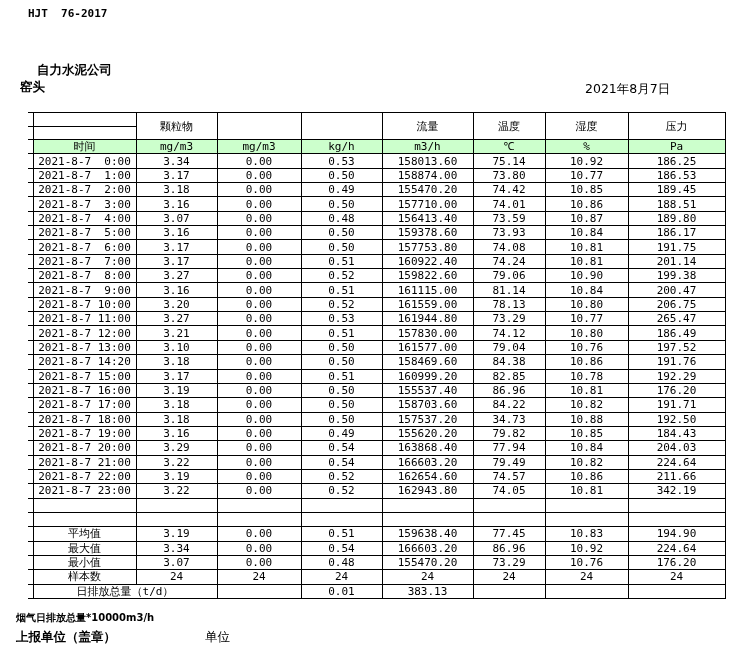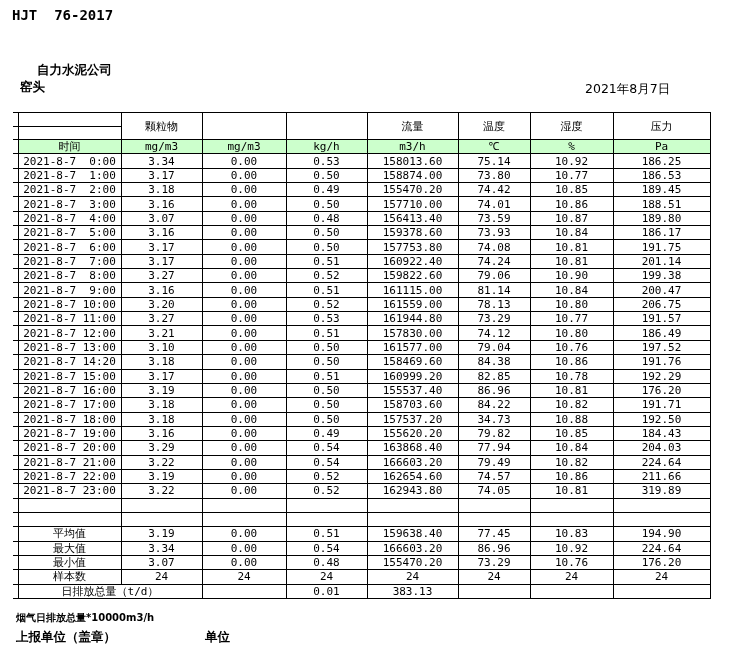--- a/index.html
+++ b/index.html
@@ -2,29 +2,29 @@
 <html><head>
 <meta charset="utf-8">
 <style>
   html,body{margin:0;padding:0;background:#fff;}
   #page{
     position:relative; width:733px; height:655px; background:#ffffff;
     font-family:"DejaVu Sans","Liberation Sans",sans-serif; color:#000;
     overflow:hidden;
   }
   .abs{position:absolute; white-space:nowrap;}
-  #std-no{left:12px; top:7px; font-family:"DejaVu Sans Mono","Liberation Mono",monospace;
-          font-weight:bold; font-size:14px; white-space:pre;}
+  #std-no{left:28px; top:7px; font-family:"DejaVu Sans Mono","Liberation Mono",monospace;
+          font-weight:bold; font-size:11px; white-space:pre;}
   #doc-title{left:148px; top:27px; font-weight:bold; font-size:15px; letter-spacing:1px;}
   #company{left:20px; top:62px; font-weight:bold; font-size:12.5px;margin-left:17px;}
   #location{left:20px; top:79px; font-weight:bold; font-size:12.5px;}
   #report-date{left:585px; top:81px; font-size:12.5px;}
 
   #report-table{
-    position:absolute; left:13px; top:112px;
+    position:absolute; left:28px; top:112px;
     border-collapse:collapse; table-layout:fixed;
   }
   #report-table td{
     border:1px solid #000; text-align:center; vertical-align:middle;
     padding:0; overflow:hidden; height:13.35px; line-height:1;
     font-size:11px; font-family:"DejaVu Sans Mono","Liberation Mono",monospace;
   }
   #report-table td.tick{border:none; border-bottom:1px solid #000;}
   #report-table tr.hrow1 td.tick{border-top:1px solid #000;}
   #report-table tr.hrow1 td, #report-table tr.hrow2 td{height:12.5px;}
@@ -32,21 +32,21 @@
   tr.unit td{height:14px; background:#ccffcc;}
   tr.unit td.tick{background:#fff;}
   td.tlabel{font-size:12.5px; font-family:"DejaVu Sans","Liberation Sans",sans-serif;}
   td.time{white-space:pre;}
   tr.spacer td{height:12.5px;}
   td.slabel{font-size:12px; font-family:"DejaVu Sans","Liberation Sans",sans-serif;}
   td.left{text-align:left; padding-left:2px;}
 
   #footer-note{left:16px; top:611px; font-weight:bold; font-size:10px;}
   #report-unit{left:16px; top:629px; font-weight:bold; font-size:12.5px;}
-  #unit-label{left:205px; top:629px; font-weight:bold; font-size:12.5px;}
+  #unit-label{left:205px; top:629px; font-weight:normal; font-size:12.5px;}
 </style>
 </head>
 <body>
 
 <div id="page">
 
   <div class="abs" id="std-no">HJT  76-2017</div>
   <div class="abs" id="company">自力水泥公司</div>
   <div class="abs" id="location">窑头</div>
   <div class="abs" id="report-date">2021年8月7日</div>
@@ -215,21 +215,21 @@
         </tr>
         <tr>
           <td class="tick"></td>
           <td class="time">2021-8-7 11:00</td>
           <td>3.27</td>
           <td>0.00</td>
           <td>0.53</td>
           <td>161944.80</td>
           <td>73.29</td>
           <td>10.77</td>
-          <td>191.57</td>
+          <td>265.47</td>
         </tr>
         <tr>
           <td class="tick"></td>
           <td class="time">2021-8-7 12:00</td>
           <td>3.21</td>
           <td>0.00</td>
           <td>0.51</td>
           <td>157830.00</td>
           <td>74.12</td>
           <td>10.80</td>
@@ -347,21 +347,21 @@
         </tr>
         <tr>
           <td class="tick"></td>
           <td class="time">2021-8-7 23:00</td>
           <td>3.22</td>
           <td>0.00</td>
           <td>0.52</td>
           <td>162943.80</td>
           <td>74.05</td>
           <td>10.81</td>
-          <td>319.89</td>
+          <td>342.19</td>
         </tr>
       </tbody>
     <tbody id="tbody-summary">
       <tr class="spacer">
         <td class="tick"></td>
         <td></td>
           <td></td>
         <td></td>
           <td></td>
         <td></td>

